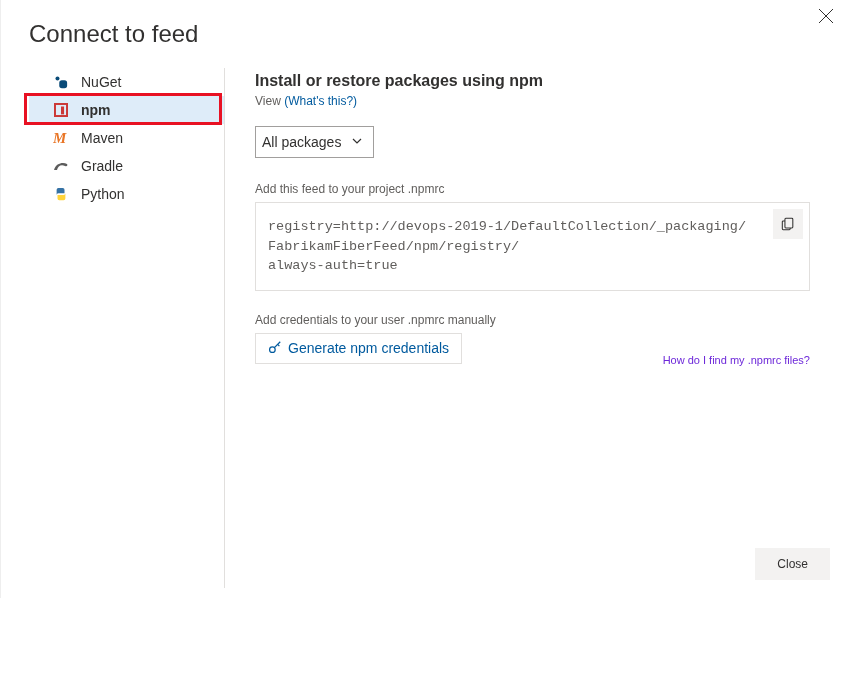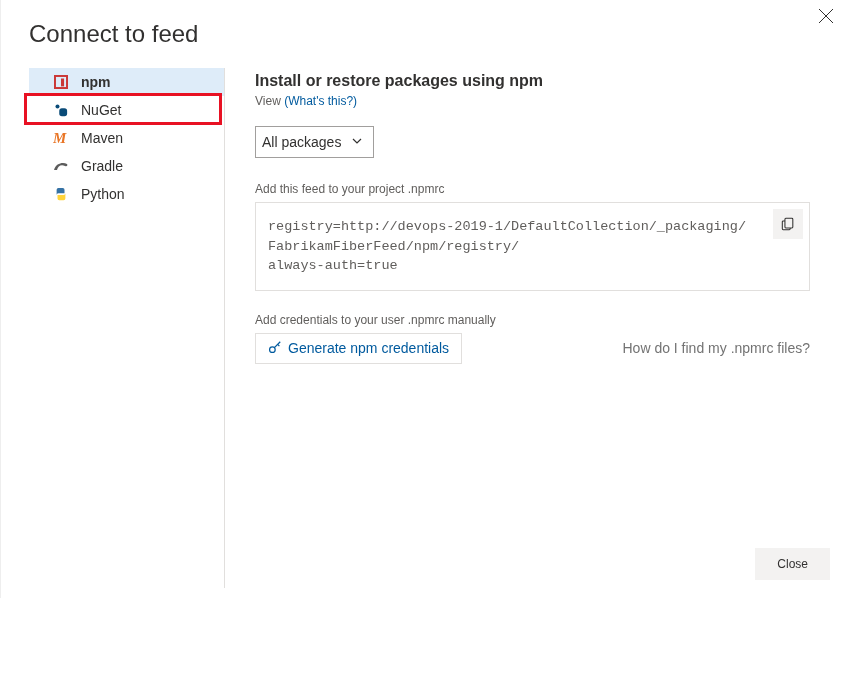--- a/index.html
+++ b/index.html
@@ -21,21 +21,21 @@
   .view-line { font-size: 12px; color: #605e5c; margin-bottom: 18px; }
   .view-line a { color: #005a9e; text-decoration: none; cursor: pointer; }
   .dropdown { display: inline-flex; align-items: center; border: 1px solid #a19f9d; height: 32px; padding: 0 10px 0 6px; font-size: 14px; cursor: pointer; margin-bottom: 24px; }
   .dropdown .chev { margin-left: 10px; }
   .hint { font-size: 12px; color: #605e5c; margin-bottom: 6px; }
   .code-block { border: 1px solid #e1dfdd; padding: 14px 60px 14px 12px; font-family: Consolas, "Courier New", monospace; font-size: 13.5px; color: #605e5c; white-space: pre-wrap; word-break: break-all; position: relative; line-height: 1.45; margin-bottom: 22px; }
   .copy-btn { position: absolute; top: 6px; right: 6px; width: 30px; height: 30px; background: #f3f2f1; display: flex; align-items: center; justify-content: center; cursor: pointer; }
   .copy-btn svg { width: 14px; height: 14px; stroke: #323130; fill: none; stroke-width: 1.2; }
   .gen-btn { display: inline-flex; align-items: center; border: 1px solid #e1dfdd; padding: 6px 12px; font-size: 14px; color: #005a9e; cursor: pointer; }
   .gen-btn .key-icon { margin-right: 6px; }
-  .help-link { position: absolute; right: 0; top: 272px; font-size: 14px; color: #737373; text-decoration: none; cursor: pointer; }
+  .help-link { position: absolute; right: 0; top: 286px; font-size: 11px; color: #6d28d9; text-decoration: none; cursor: pointer; }
   .footer { position: absolute; bottom: 18px; right: 20px; }
   .close-btn { background: #f3f2f1; border: none; height: 32px; padding: 0 22px; font-size: 12px; color: #323130; cursor: pointer; }
   
   .ic-nuget { color: #0a4b78; }
   .ic-npm { color: #cb3837; }
   .ic-maven { color: #e97627; }
   .ic-gradle { color: #5c5c5c; }
   .ic-python { color: #3572A5; }
 </style>
 </head>
@@ -49,38 +49,38 @@
         <line x1="15" y1="1" x2="1" y2="15"></line>
       </svg>
   </div>
 
   <div class="title">Connect to feed</div>
 
   <div class="body">
     <div class="sidebar">
       <div class="sidebar-inner">
 
+        <div class="side-item">
+          <span class="icon ic-nuget">
+            <svg width="14" height="14" viewBox="0 0 16 16">
+                <circle cx="4" cy="4" r="2.3" fill="#0a4b78"></circle>
+                <rect x="6" y="6" width="9" height="9" rx="3" fill="#0a4b78"></rect>
+              </svg>
+          </span>
+          <span>NuGet</span>
+        </div>
+
         <div class="side-item selected">
           <span class="icon ic-npm">
             <svg width="14" height="14" viewBox="0 0 16 16">
                 <rect x="1" y="1" width="14" height="14" fill="none" stroke="#cb3837" stroke-width="2.5"></rect>
                 <rect x="8" y="4" width="3.5" height="9" fill="#cb3837"></rect>
               </svg>
           </span>
           <span>npm</span>
-        </div>
-
-        <div class="side-item">
-          <span class="icon ic-nuget">
-            <svg width="14" height="14" viewBox="0 0 16 16">
-                <circle cx="4" cy="4" r="2.3" fill="#0a4b78"></circle>
-                <rect x="6" y="6" width="9" height="9" rx="3" fill="#0a4b78"></rect>
-              </svg>
-          </span>
-          <span>NuGet</span>
         </div>
 
         <div class="side-item">
           <span class="icon ic-maven">
             <svg width="16" height="14" viewBox="0 0 16 14">
                 <text x="0" y="12" font-family="Segoe UI" font-size="15" font-weight="700" font-style="italic" fill="#e97627">M</text>
               </svg>
           </span>
           <span>Maven</span>
         </div>

